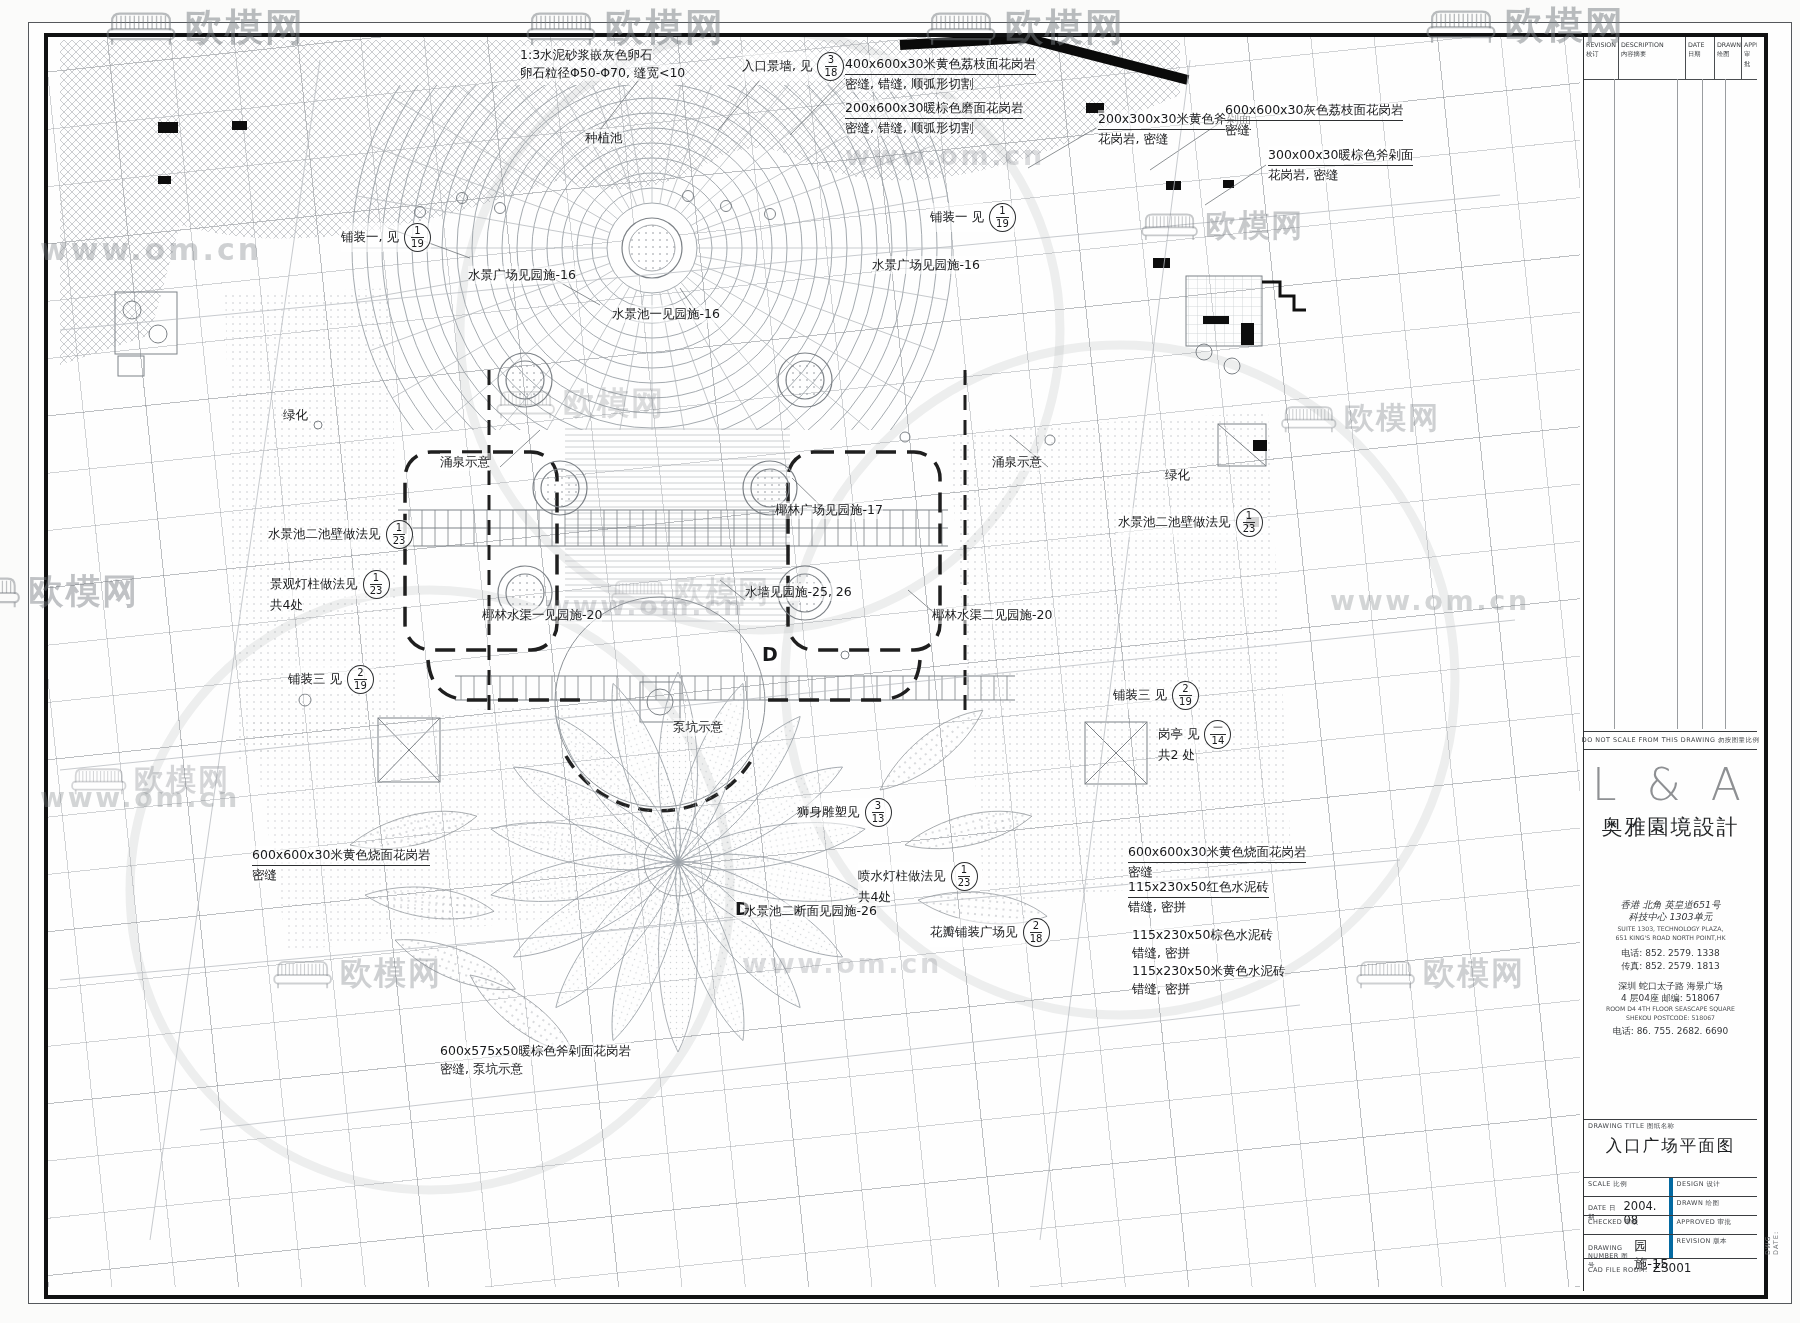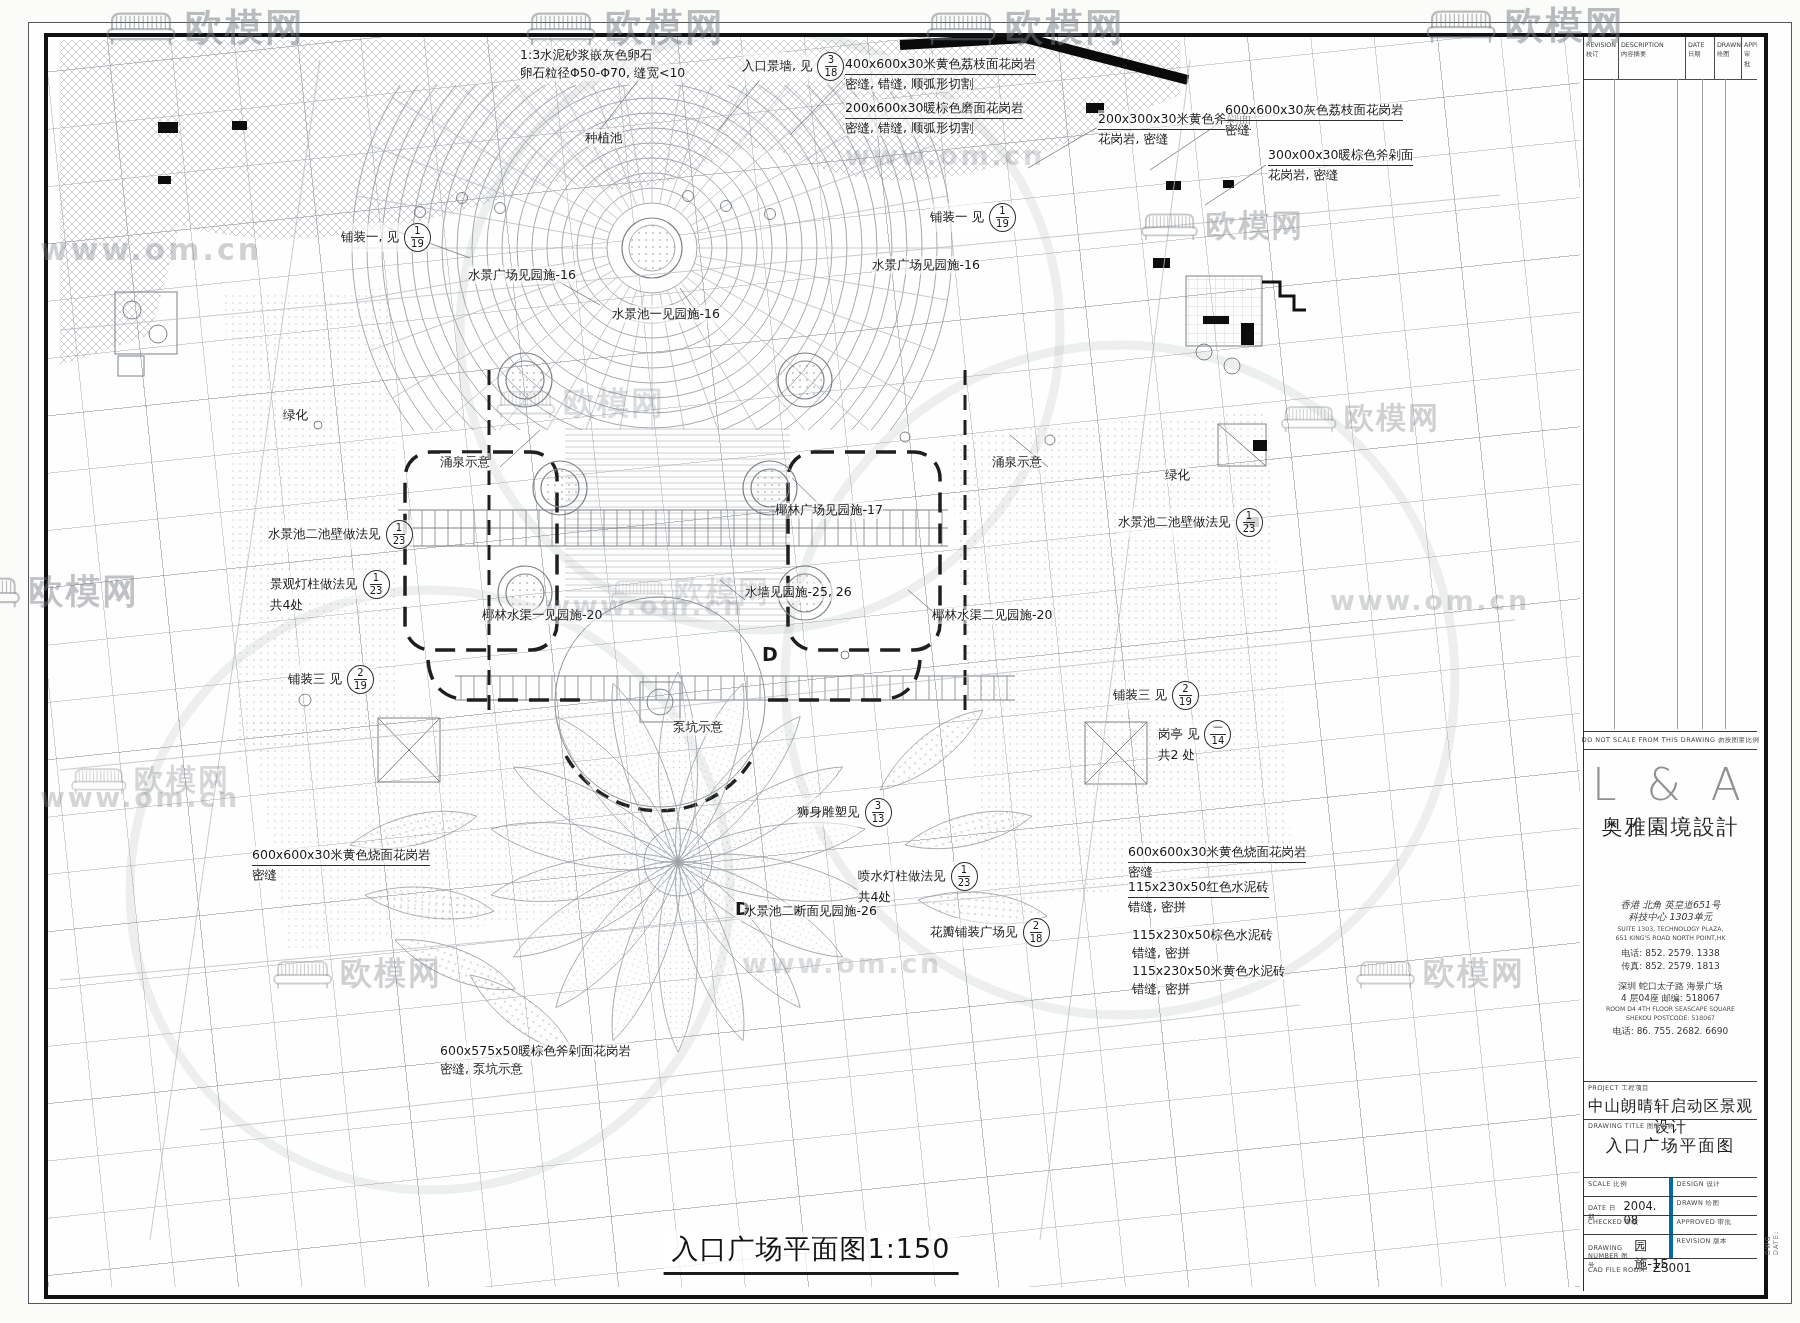--- a/index.html
+++ b/index.html
@@ -520,21 +520,20 @@
       </div>
       <div class="ann" style="left: 1084px; top: 925px;">
         <div class="ann-line">115x230x50米黄色水泥砖</div>
         <div class="ann-line">错缝, 密拼</div>
       </div>
       <div class="ann" style="left: 392px; top: 1005px;">
         <div class="ann-line">600x575x50暖棕色斧剁面花岗岩</div>
         <div class="ann-line">密缝, 泵坑示意</div>
       </div>
     </div>
-  <div class="caption">入口广场平面图1:150</div>
 </div>
 
 <div class="tb">
   <div class="hdr">
       <div class="rev-col c0">
         <div>REVISION</div>
         <div>校订</div>
       </div>
       <div class="rev-col c1">
         <div>DESCRIPTION</div>
@@ -575,24 +574,20 @@
   <div class="addr cn2">
       <div>深圳 蛇口太子路 海景广场</div>
       <div>4 层04座  邮编: 518067</div>
     </div>
   <div class="addr en2">
       <div>ROOM D4 4TH FLOOR SEASCAPE SQUARE</div>
       <div>SHEKOU POSTCODE: 518067</div>
     </div>
   <div class="addr tel2">电话: 86. 755. 2682. 6690</div>
 
-  <div class="sect" style="top:1044px">
-    <div class="lbl">PROJECT 工程项目</div>
-    <div class="projname">中山朗晴轩启动区景观设计</div>
-  </div>
   <div class="sect" style="top:1082px">
     <div class="lbl">DRAWING TITLE 图纸名称</div>
     <div class="dwgtitle">入口广场平面图</div>
   </div>
 
   <div class="frow" style="top:1140px;height:19px">
     <div class="fcell">
         <span class="lbl">SCALE 比例</span>
       </div>
     <div class="fcell">

